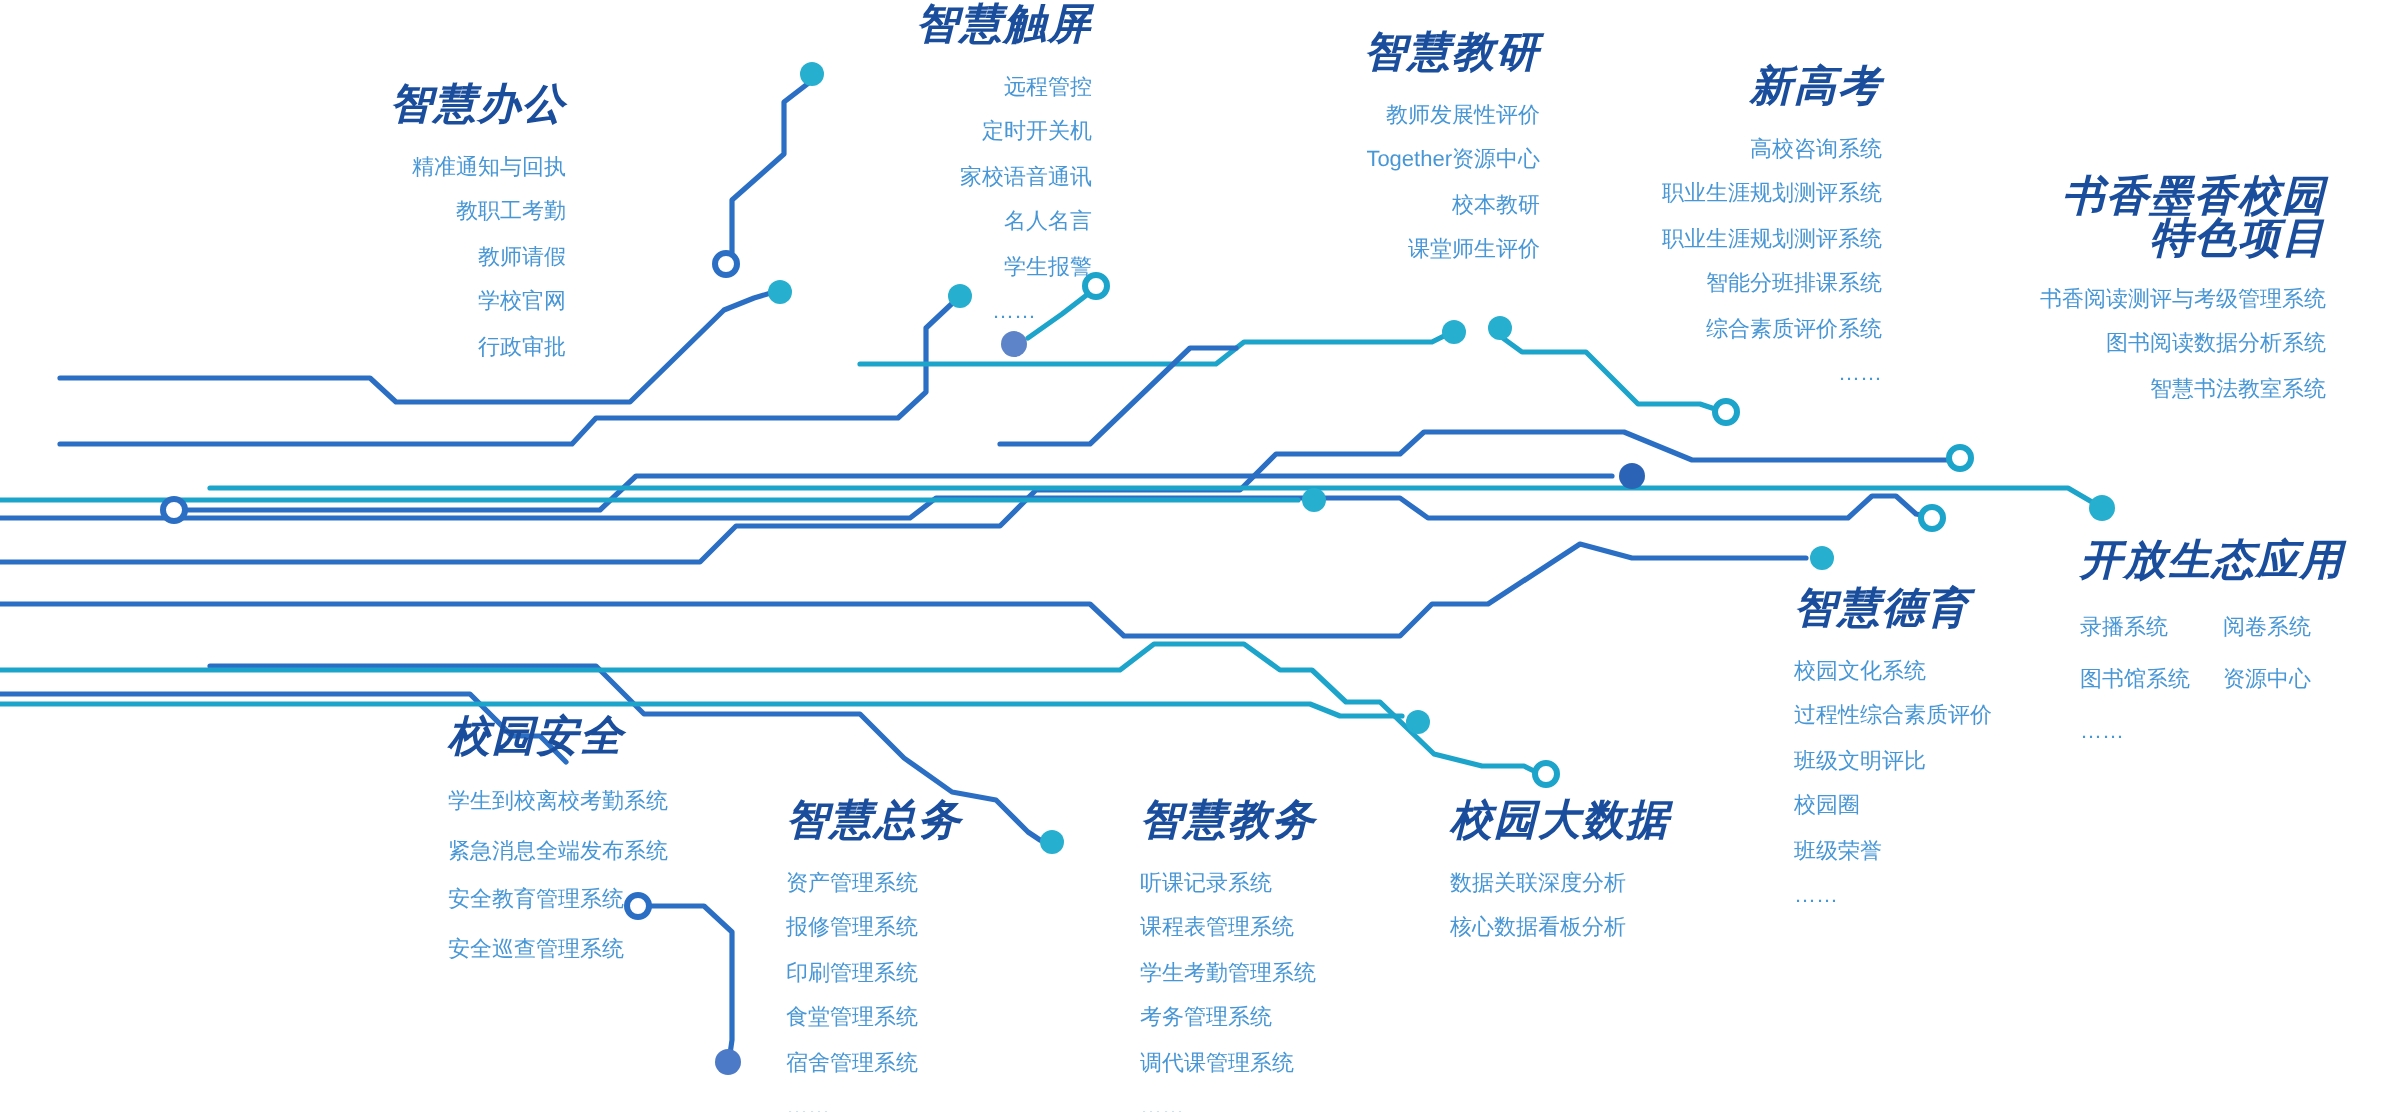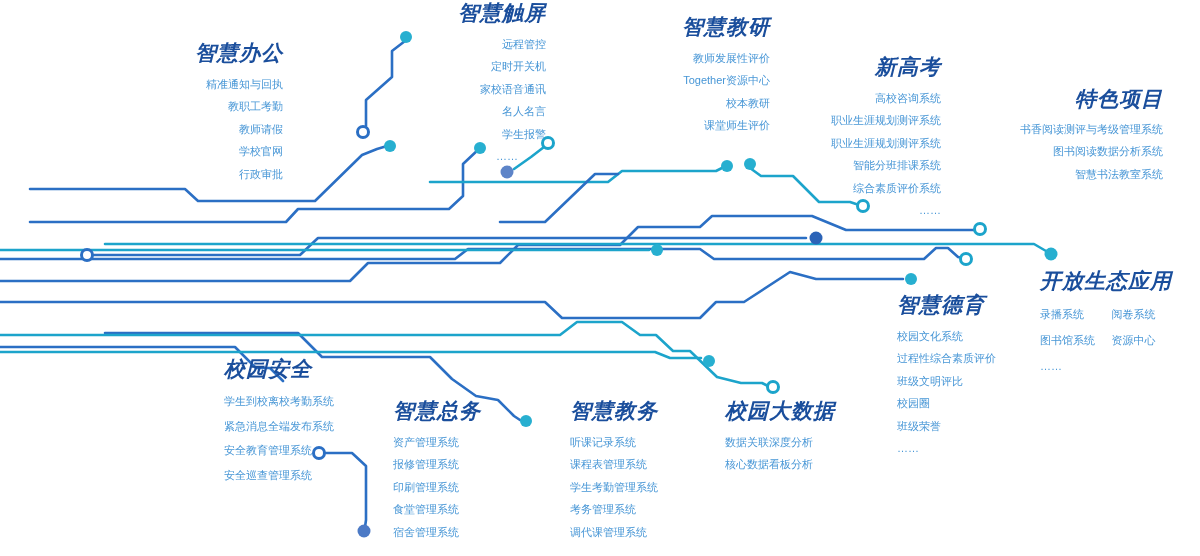--- a/index.html
+++ b/index.html
@@ -15,21 +15,21 @@
   }
   .grp h2 span{display:block;}
   .grp ul{margin:0;padding:0;list-style:none;}
   .grp li{
     font-size:11px;line-height:22.4px;color:#4796d6;white-space:nowrap;font-weight:500;
   }
   .r{text-align:right;}
   .g1{right:917px;top:42px;}
   .g2{right:654px;top:2px;}
   .g3{right:430px;top:16px;}
-  .g4{right:259px;top:56px;}
+  .g4{right:259px;top:33px;}
   .g5{right:37px;top:88px;}
   .g5 h2{line-height:21px;}
   .g6{left:1040px;top:270px;}
   .g6 .cols{display:grid;grid-template-columns:auto auto;}
   .g6 li{line-height:26px;}
   .g7{left:897px;top:294px;}
   .g8{left:200px;top:358px;margin-left:24px;}
   .g8 li{line-height:24.6px;}
   .g9{left:393px;top:400px;}
   .g10{left:570px;top:400px;}
@@ -132,20 +132,21 @@
       <li>职业生涯规划测评系统</li>
       <li>职业生涯规划测评系统</li>
       <li>智能分班排课系统</li>
       <li>综合素质评价系统</li>
       <li>……</li>
     </ul>
   </div>
 
   <div class="grp g5 r">
     <h2>
+      <span>书香墨香校园</span>
       <span>特色项目</span>
     </h2>
     <ul>
       <li>书香阅读测评与考级管理系统</li>
       <li>图书阅读数据分析系统</li>
       <li>智慧书法教室系统</li>
     </ul>
   </div>
 
   <div class="grp g6">

